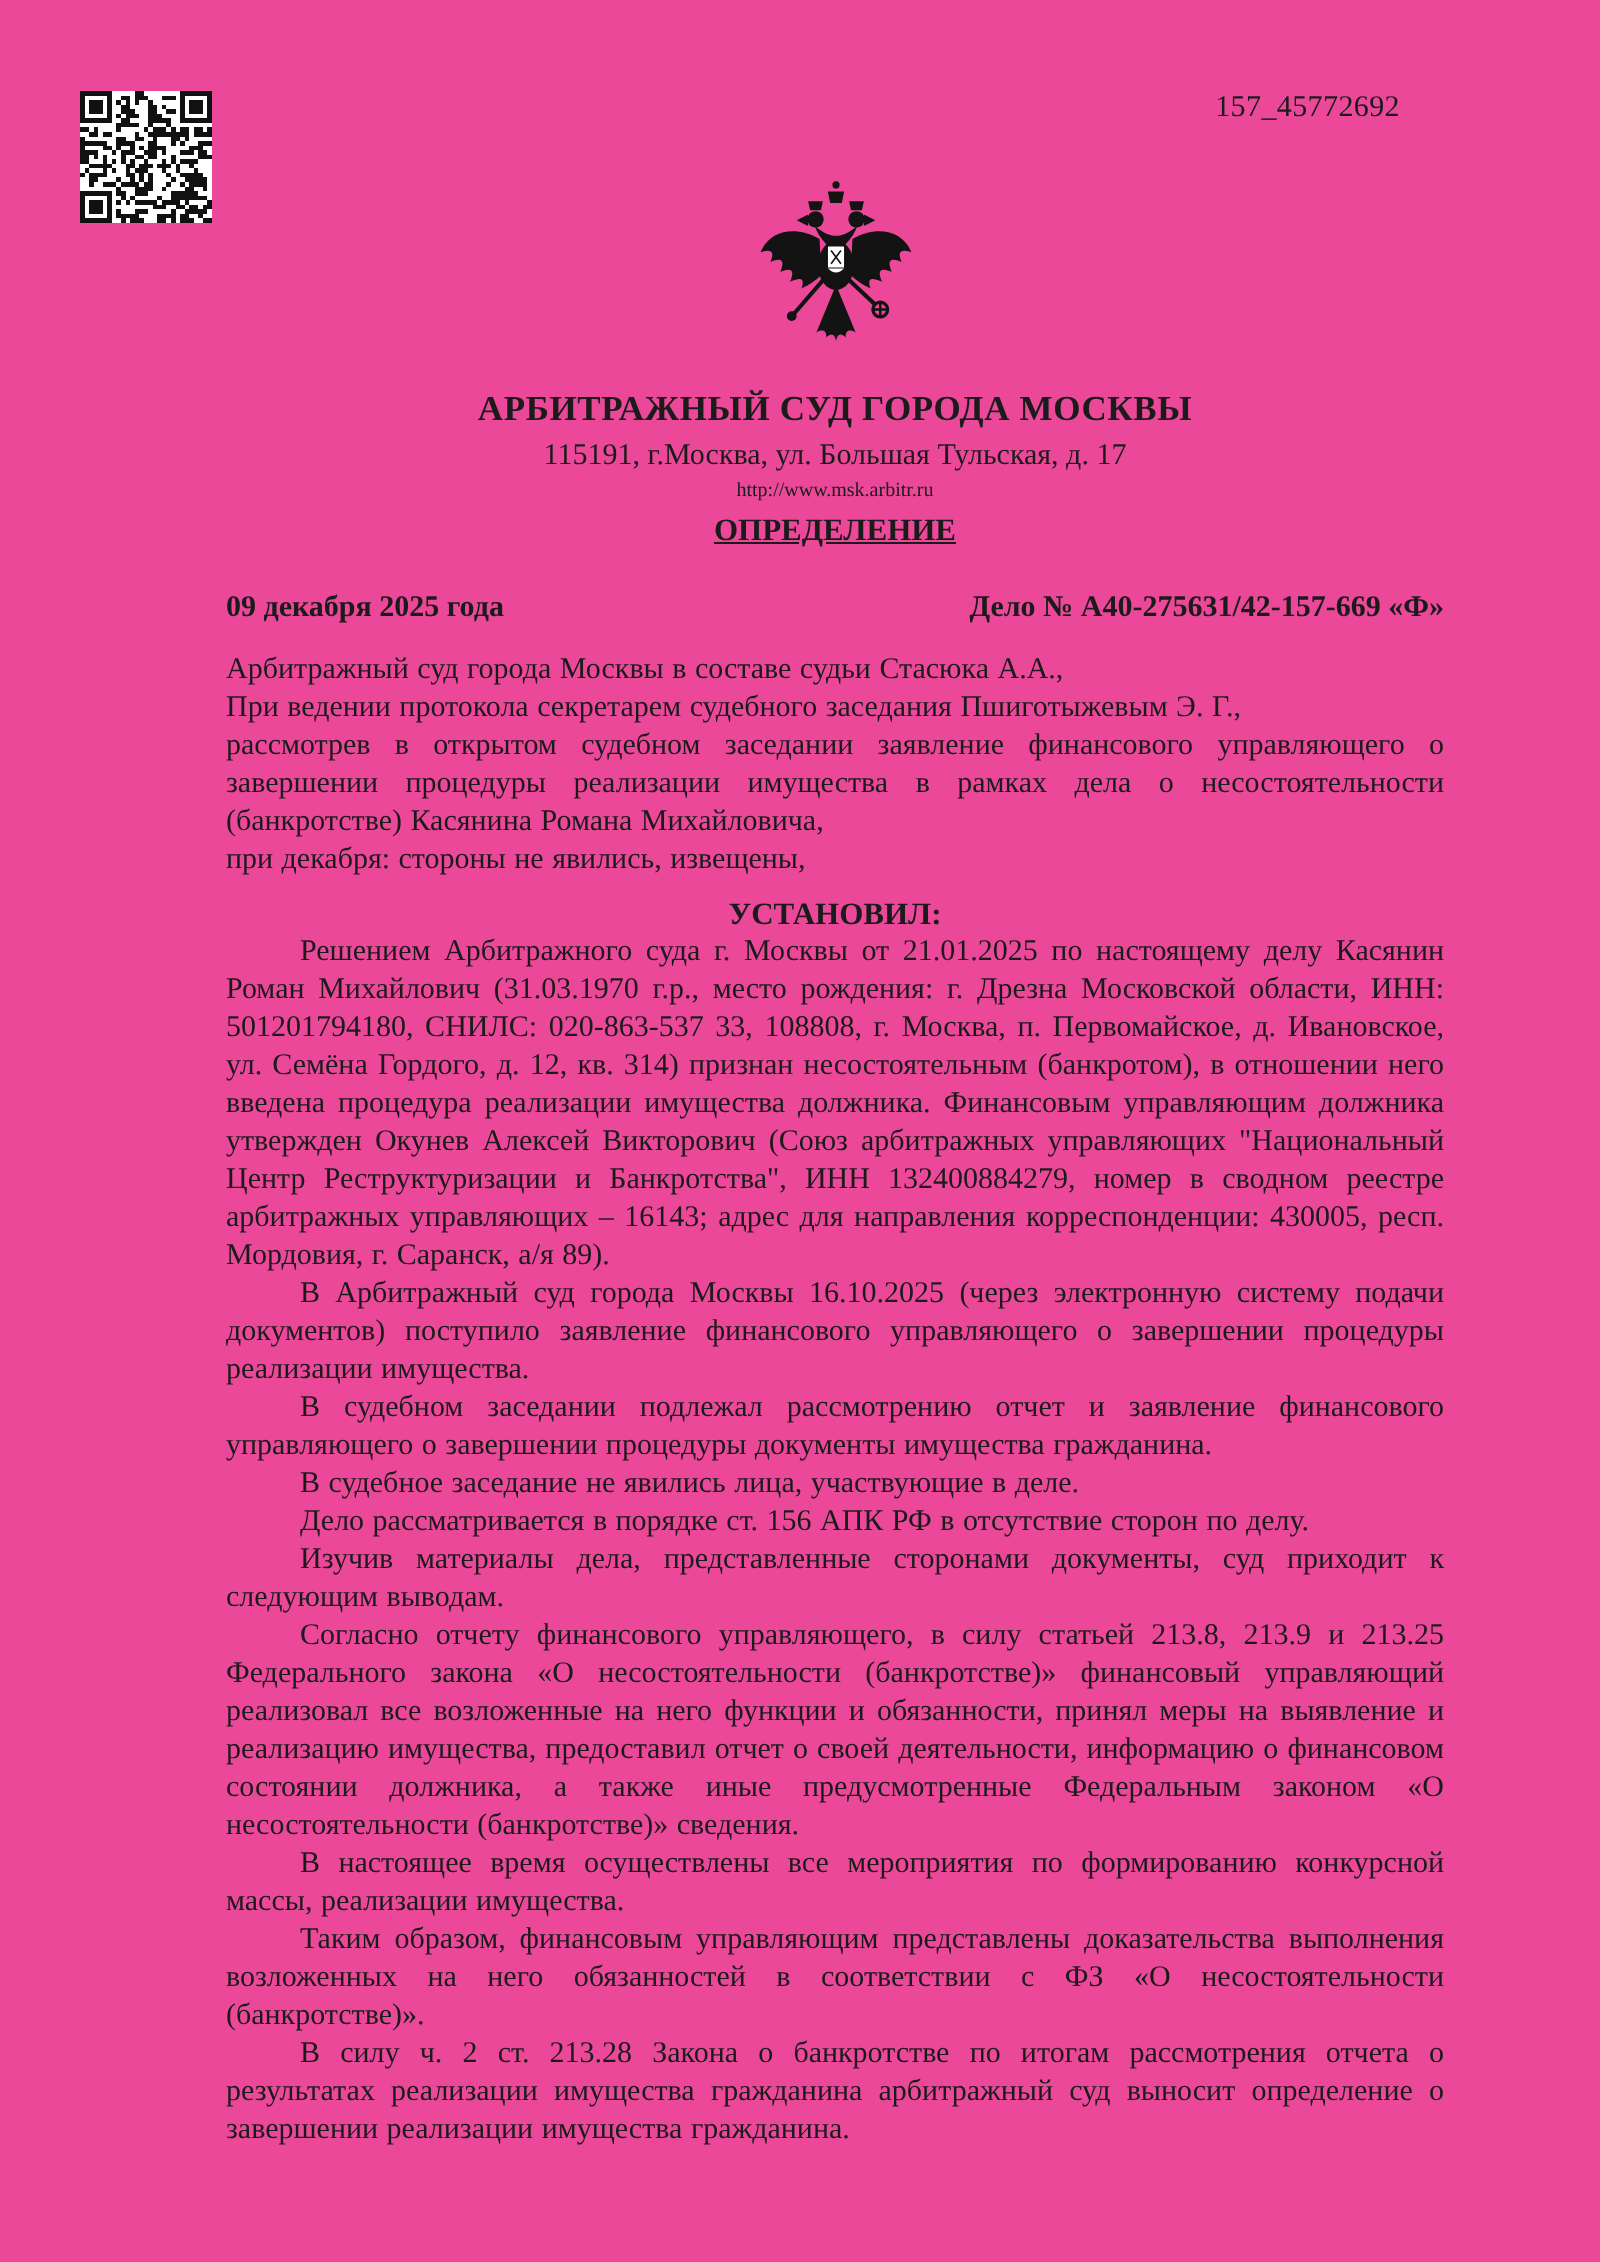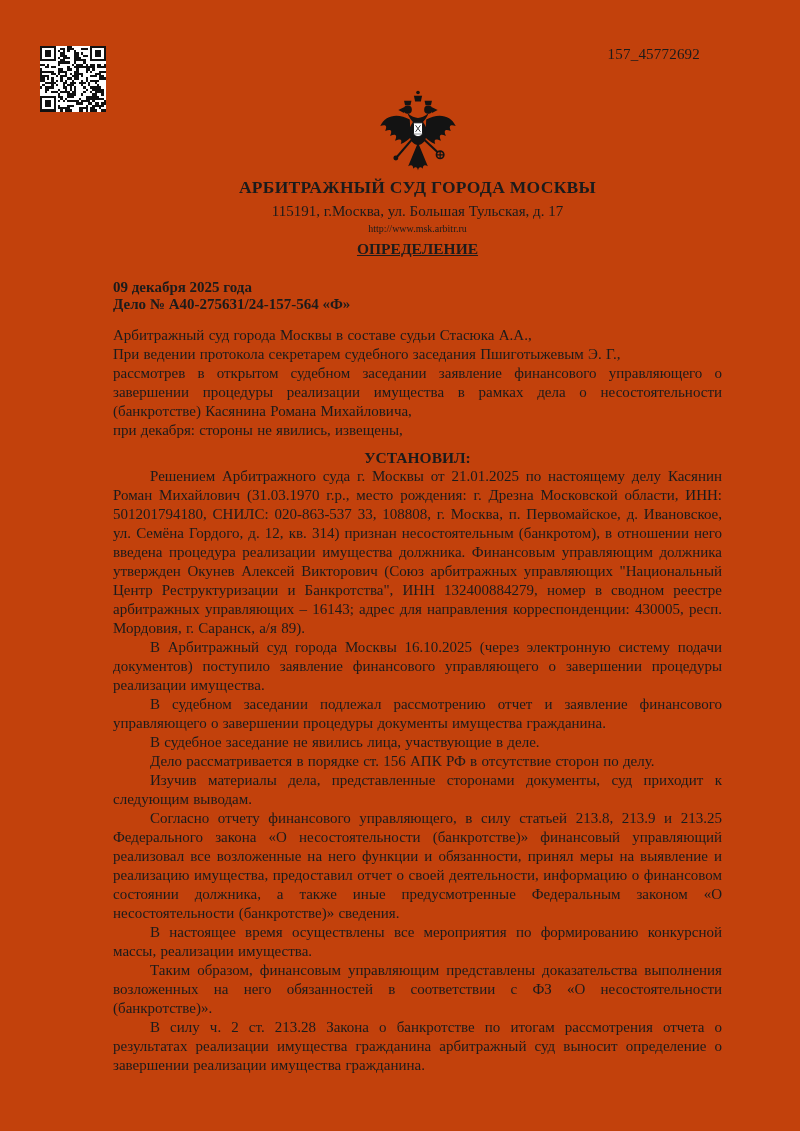--- a/index.html
+++ b/index.html
@@ -2,43 +2,43 @@
 <html><head>
 <meta charset="utf-8">
 <style>
   html, body { margin: 0; padding: 0; }
   body {
     width: 800px; height: 1131px;
     background: #ffffff;
     font-family: "Liberation Serif", "DejaVu Serif", serif;
     color: #1b1b1b;
   }
-  .page { position: relative; width: 800px; height: 1131px; overflow: hidden; background: #c2410c; }
+  .page { position: relative; width: 800px; height: 1131px; overflow: hidden; background: #ec4899; }
 
   .qr { position: absolute; left: 40px; top: 45px; width: 66px; height: 67px; }
   .doc-number {
     position: absolute; top: 46px; right: 100px;
     font-size: 15px; letter-spacing: 0.2px;
   }
 
   .content { position: absolute; left: 113px; top: 88px; width: 609px; }
 
   .eagle { display: block; margin: 0 auto; width: 82px; height: 86px; }
 
   .court-name {
-    margin-top: 3px; text-align: center;
+    margin-top: 20px; text-align: center;
     font-weight: bold; font-size: 17.5px; letter-spacing: 0.3px;
   }
   .address  { margin-top: 4px; text-align: center; font-size: 15px; line-height: 18px; }
   .website  { text-align: center; font-size: 10px; line-height: 18px; }
   .doc-type { text-align: center; font-weight: bold; font-size: 15.5px; line-height: 19px; margin-top: 1px; text-decoration: underline; }
 
   .case-row {
     display: flex; justify-content: space-between;
-    margin-top: 21px; font-weight: bold; font-size: 15px; flex-direction: column;
+    margin-top: 21px; font-weight: bold; font-size: 15px;
   }
 
   .intro { margin-top: 13px; }
   .para {
     margin: 0; font-size: 15px; line-height: 19px;
     text-align: justify; word-spacing: 0.5px;
   }
   .para.indent { text-indent: 37px; }
 
   .ustanovil {
@@ -99,21 +99,21 @@
       </g>
     </svg>
 
     <div class="court-name">АРБИТРАЖНЫЙ СУД ГОРОДА МОСКВЫ</div>
     <div class="address">115191, г.Москва, ул. Большая Тульская, д. 17</div>
     <div class="website">http://www.msk.arbitr.ru</div>
     <div class="doc-type">ОПРЕДЕЛЕНИЕ</div>
 
     <div class="case-row">
       <span>09 декабря 2025 года</span>
-      <span>Дело № А40-275631/24-157-564 «Ф»</span>
+      <span>Дело № А40-275631/42-157-669 «Ф»</span>
     </div>
 
     <div class="intro">
         <p class="para">Арбитражный суд города Москвы в составе судьи Стасюка А.А.,</p>
         <p class="para">При ведении протокола секретарем судебного заседания Пшиготыжевым Э. Г.,</p>
         <p class="para">рассмотрев в открытом судебном заседании заявление финансового управляющего о завершении процедуры реализации имущества в рамках дела о несостоятельности (банкротстве) Касянина Романа Михайловича,</p>
         <p class="para">при декабря: стороны не явились, извещены,</p>
       </div>
 
     <div class="ustanovil">УСТАНОВИЛ:</div>

